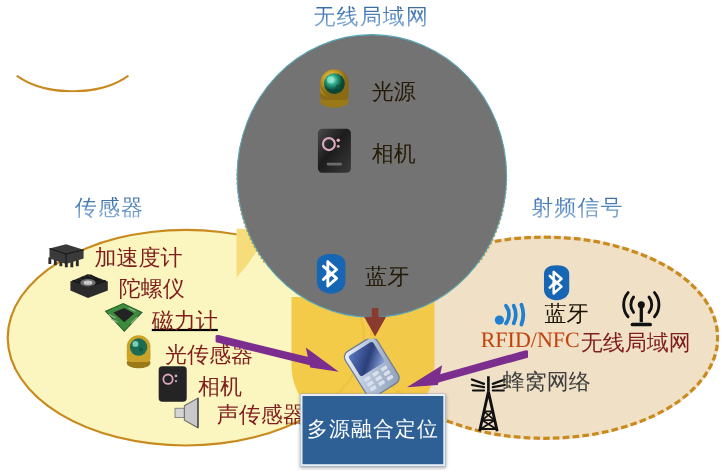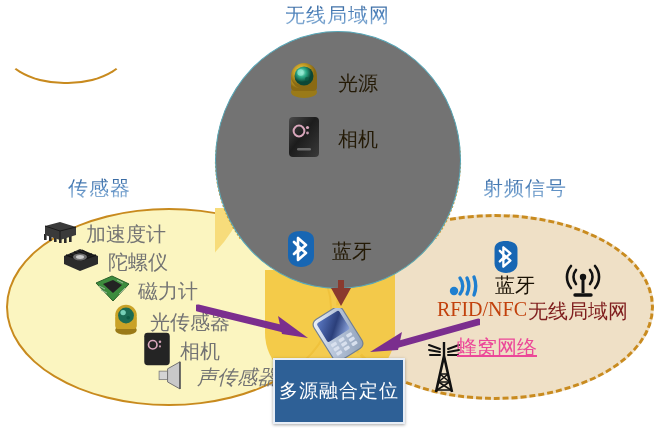--- a/index.html
+++ b/index.html
@@ -122,38 +122,38 @@
   #arc-bottom{
     left:266px;top:268px;width:128px;height:80px;
     border:2.5px solid #C88A1E;
     border-top-color:transparent;border-left-color:transparent;border-right-color:transparent;
     border-radius:0 0 64px 64px/0 0 40px 40px;
     z-index:27;
   }
 
   
   .sensor-item{position:absolute;display:flex;align-items:center;z-index:35;}
-  .sensor-item .lbl{font-size:20px;color:#737373;white-space:nowrap;margin-left:6px;}
+  .sensor-item .lbl{font-size:20px;color:#7f1d1d;white-space:nowrap;margin-left:6px;}
   #sens-0{left:40px;top:218px;}
   #sens-1{left:58px;top:246px;}
-  #sens-2{left:92px;top:274px;}
+  #sens-2{left:92px;top:274px;text-decoration:underline;}
   #sens-3{left:108px;top:302px;}
   #sens-4{left:140px;top:330px;}
-  #sens-5{left:155px;top:358px;font-style:italic;}
+  #sens-5{left:155px;top:358px;}
 
   
   .rf-abs{position:absolute;z-index:35;}
   #rf-bt-icon{left:491px;top:240px;}
   #rf-bt-label{left:495px;top:272px;font-size:20px;color:#1a1205;white-space:nowrap;}
   #rf-nfc-icon{left:447px;top:272px;}
   #rf-nfc-label{left:437px;top:298px;font-size:20px;color:#c2410c;white-space:nowrap;}
   #rf-wlan-icon{left:563px;top:264px;}
   #rf-wlan-label{left:528px;top:298px;font-size:20px;color:#7f1d1d;white-space:nowrap;}
   #rf-cell-icon{left:420px;top:338px;}
-  #rf-cell-label{left:457px;top:334px;font-size:20px;color:#ec4899;white-space:nowrap;text-decoration:underline;}
+  #rf-cell-label{left:457px;top:334px;font-size:20px;color:#404040;white-space:nowrap;}
 
   
   #phone{position:absolute;left:310px;top:308px;width:56px;height:52px;z-index:44;}
   .arrow{position:absolute;z-index:43;}
   #arrow-left{left:196px;top:300px;}
   #arrow-right{left:368px;top:318px;}
   #arrow-down{left:330px;top:280px;}
 
   
   #fusion-box{

